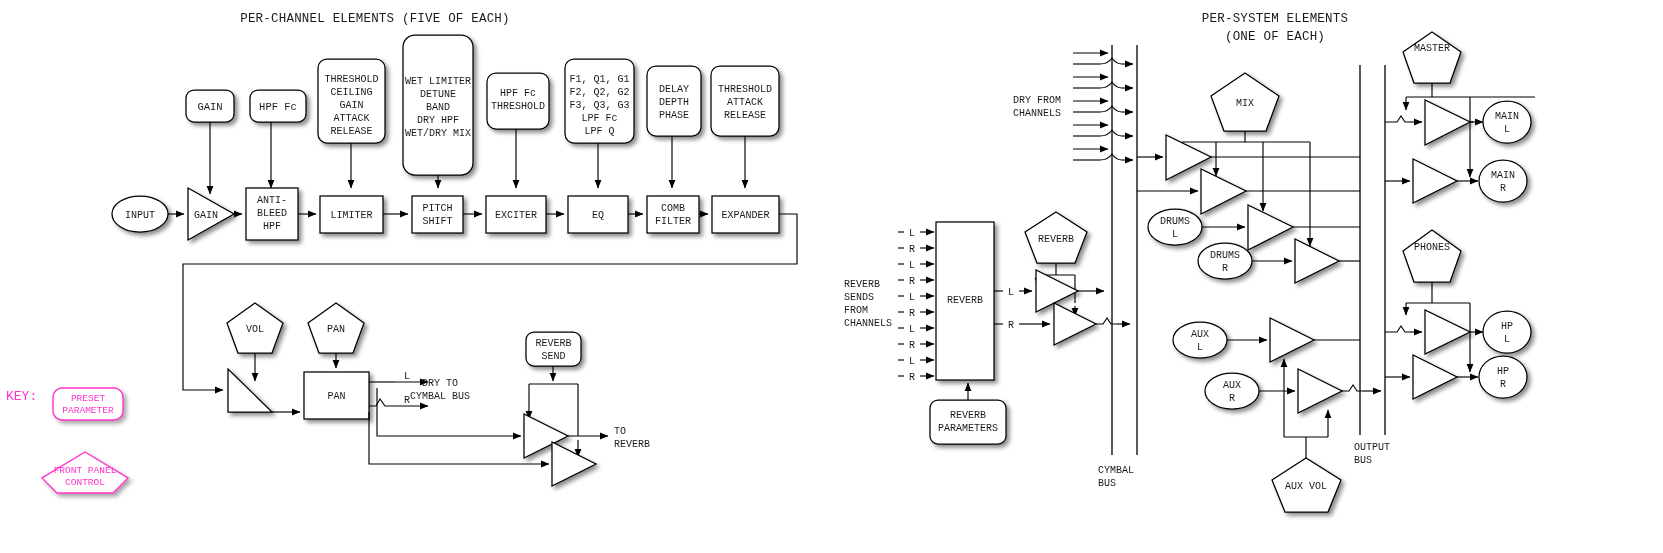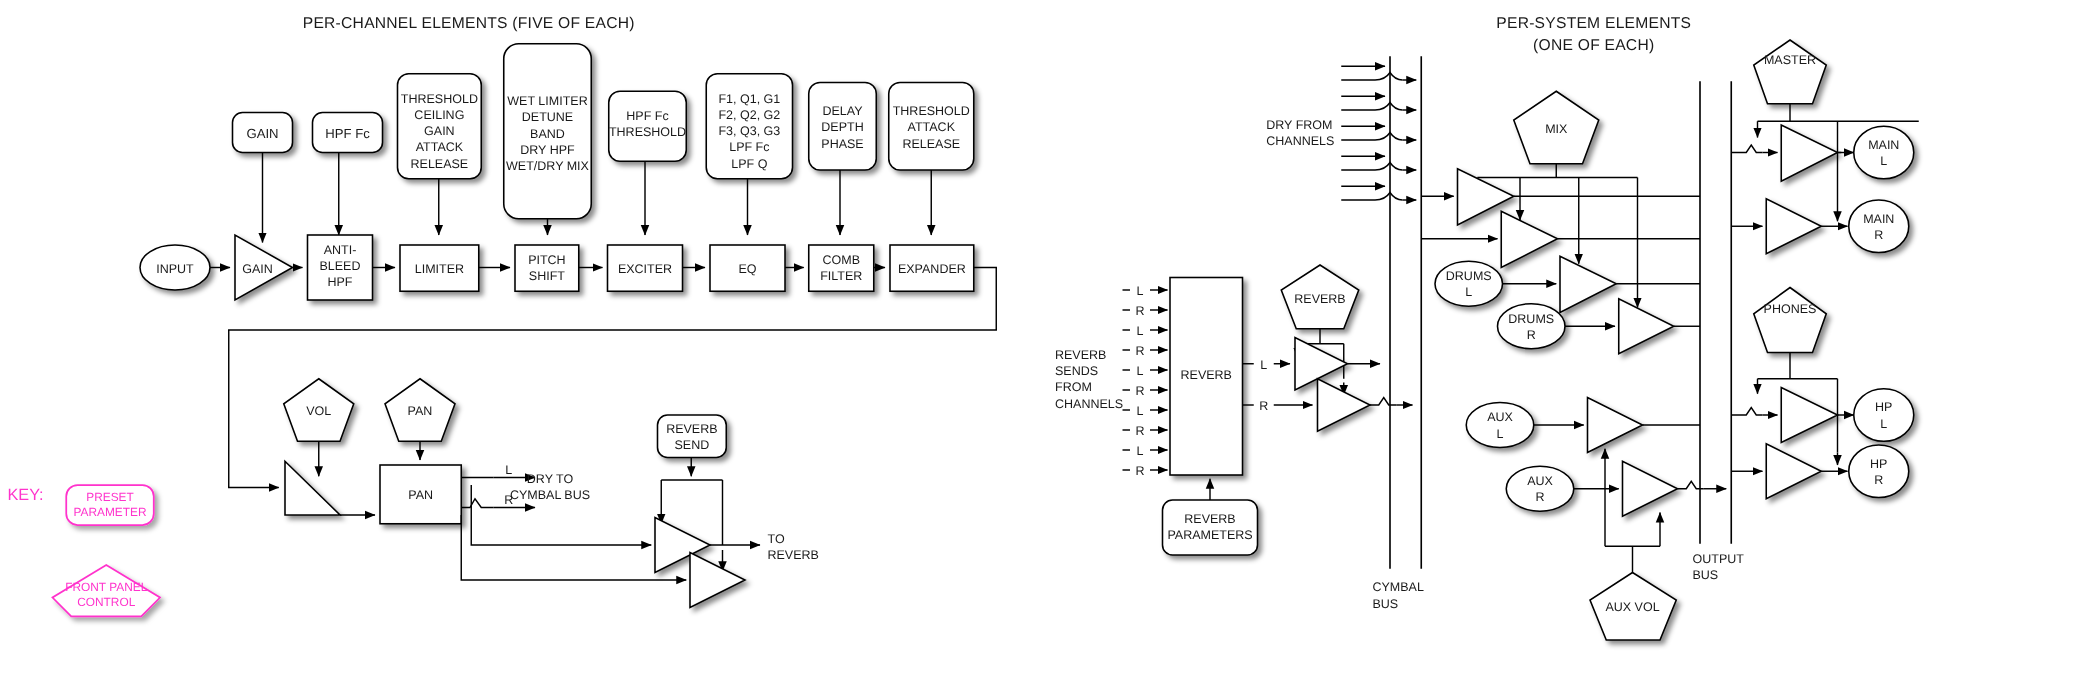--- a/index.html
+++ b/index.html
@@ -1,18 +1,18 @@
 <!DOCTYPE html>
 <html><head>
 <meta charset="utf-8">
 <style>
   html,body{margin:0;padding:0;background:#ffffff;}
   body{width:1663px;height:553px;overflow:hidden;
        font-family:"Liberation Sans","DejaVu Sans",sans-serif;}
-  #stage{position:relative;width:1653px;height:553px;}
+  #stage{position:relative;width:1653px;height:553px;font-family:Liberation Mono, monospace;}
   svg{display:block;}
   .ttl{font-size:12.5px;fill:#1a1a1a;letter-spacing:.2px;}
   .lbl{font-size:10.5px;fill:#1a1a1a;}
   .lblsm{font-size:10px;fill:#1a1a1a;}
   .key{font-size:13px;fill:#ff33cc;}
   .keytx{font-size:9.5px;fill:#ff33cc;}
   .shp{fill:#ffffff;stroke:#000000;stroke-width:1.25;}
   .shpk{fill:#ffffff;stroke:#ff33cc;stroke-width:1.4;}
   .ln{stroke:#000000;stroke-width:1.15;fill:none;}
   .lnv{stroke:#000000;stroke-width:1.3;fill:none;}

